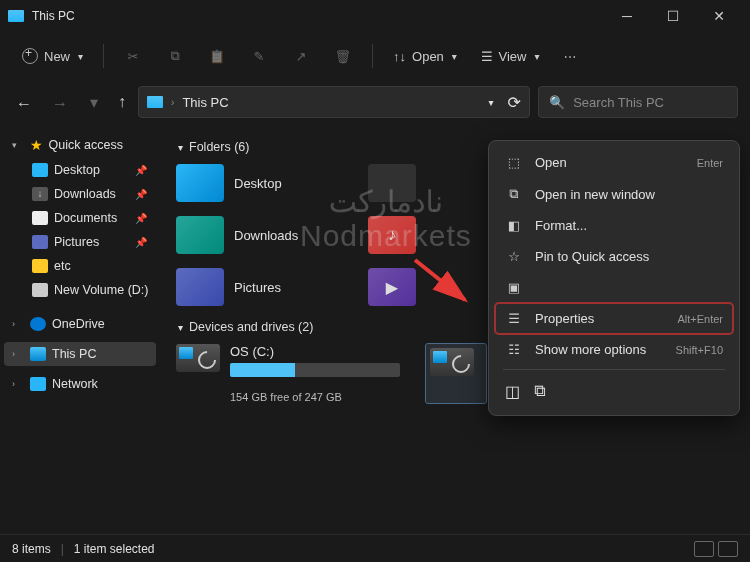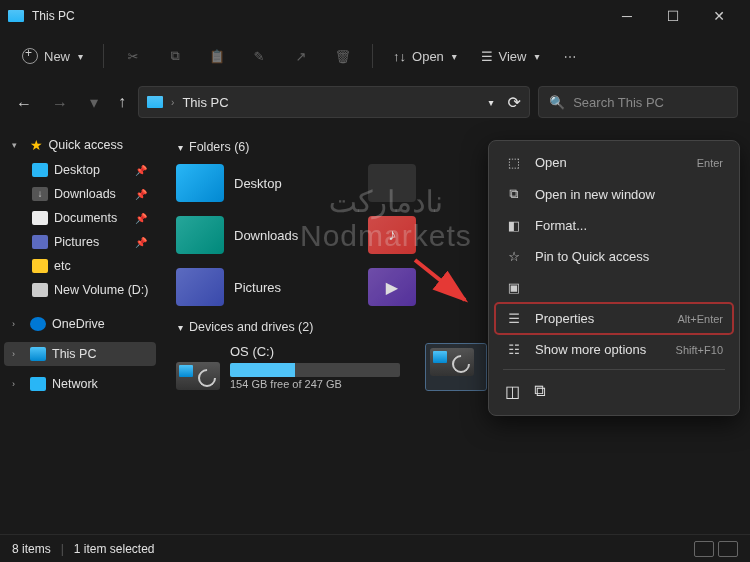--- a/index.html
+++ b/index.html
@@ -41,29 +41,29 @@
 .folder-big { width: 48px; height: 38px; border-radius: 4px; position: relative; }
 .folder-big.blue { background: linear-gradient(135deg,#29b6f6,#0288d1); }
 .folder-big.green { background: linear-gradient(135deg,#26a69a,#00897b); }
 .folder-big.purple { background: linear-gradient(135deg,#5c6bc0,#3949ab); }
 .folder-big.red { background: linear-gradient(135deg,#ef5350,#e53935); }
 .folder-big.vpurple { background: linear-gradient(135deg,#7e57c2,#5e35b1); }
 .folder-label { font-size: 13px; }
 .drive-row { display: flex; gap: 20px; }
 .drive-card { width: 230px; }
 .drive-card.selected { background: rgba(120,160,200,0.15); outline: 1px solid #4a6a8a; border-radius: 2px; padding: 4px; }
-.drive-top { display: flex; align-items: flex-end; gap: 10px; }
+.drive-top { display: flex; align-items: flex-start; gap: 10px; }
 .drive-icon { width: 44px; height: 28px; background: linear-gradient(#555,#333); border-radius: 3px; position: relative; flex-shrink: 0; }
 .drive-icon::before { content: ""; position: absolute; top: 3px; left: 3px; width: 14px; height: 12px; background: linear-gradient(#4fc3f7,#0288d1); border-radius: 1px; }
 .drive-icon::after { content: ""; position: absolute; bottom: 3px; right: 4px; width: 14px; height: 14px; border: 2px solid #ccc; border-radius: 50%; border-top-color: transparent; transform: rotate(45deg); }
 .drive-info { flex: 1; }
 .drive-name { font-size: 13px; }
 .drive-bar { height: 14px; background: #444; border-radius: 2px; margin-top: 4px; overflow: hidden; width: 170px; }
 .drive-fill { height: 100%; background: #4fc3f7; }
-.drive-status { font-size: 11px; color: #bbb; margin-top: 1px; }
+.drive-status { font-size: 11px; color: #bbb; margin-top: 14px; }
 .watermark { position: absolute; top: 60px; left: 140px; text-align: center; pointer-events: none; color: rgba(230,230,230,0.25); }
 .watermark .ar { font-size: 30px; }
 .watermark .en { font-size: 30px; letter-spacing: 1px; }
 .ctx-menu { position: absolute; top: 140px; right: 10px; width: 252px; background: #2b2b2b; border: 1px solid #444; border-radius: 8px; padding: 6px; box-shadow: 0 8px 24px rgba(0,0,0,0.6); z-index: 50; }
 .ctx-item { display: flex; align-items: center; gap: 12px; padding: 8px 10px; font-size: 13px; border-radius: 4px; }
 .ctx-item.highlight { outline: 2px solid #a03030; outline-offset: -1px; }
 .ctx-icon { width: 18px; display: flex; justify-content: center; color: #ccc; }
 .ctx-label { flex: 1; }
 .ctx-short { font-size: 11px; color: #999; }
 .ctx-sep { height: 1px; background: #444; margin: 4px 8px; }

